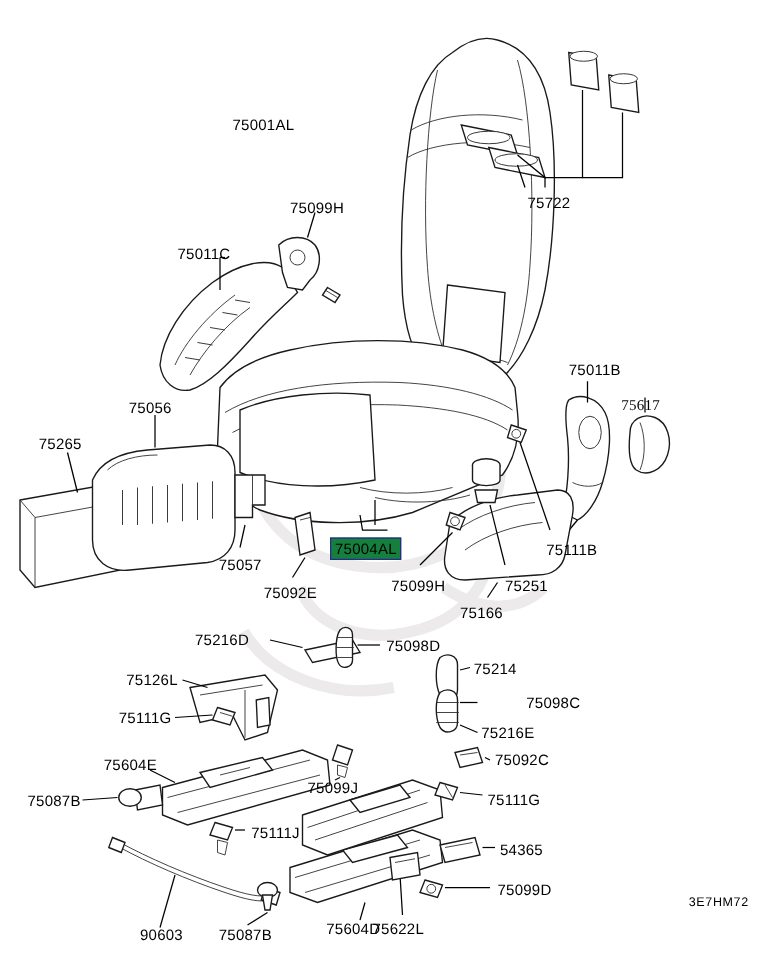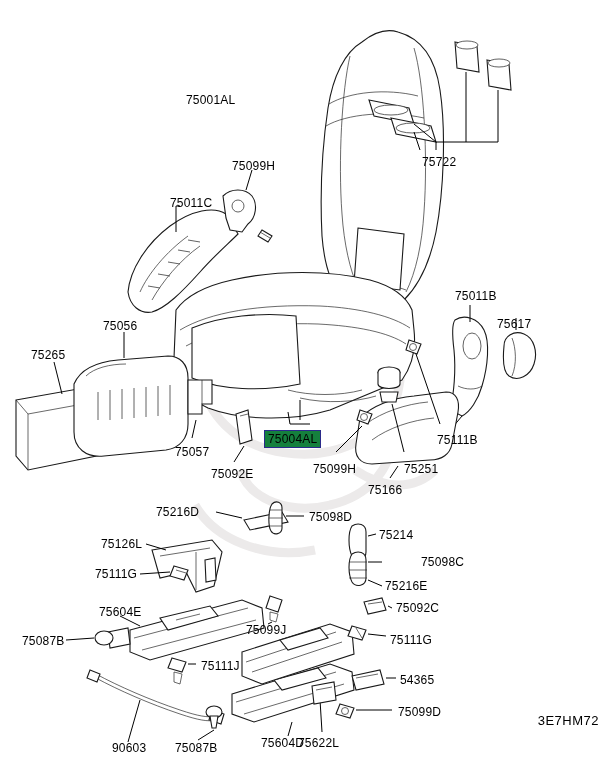--- a/index.html
+++ b/index.html
@@ -33,21 +33,21 @@
     background: #15803d;
     border: 1px solid #2a2a8a;
     padding: 1px 3px;
     font-weight: normal;
   }
   .diagcode {
     position: absolute;
     right: 10px;
     bottom: 8px;
     font-family: "Liberation Sans", sans-serif;
-    font-size: 13px;
+    font-size: 10px;
     color: #000000;
     letter-spacing: 0.5px;
   }
   svg { display: block; }
   .ln { stroke: #000; stroke-width: 1; fill: none; }
   .part { stroke: #1a1a1a; stroke-width: 1.1; fill: #ffffff; }
   .partlite { stroke: #3a3a3a; stroke-width: 0.8; fill: #ffffff; }
   .wm { fill: none; stroke: #eceaea; stroke-width: 9; }
   .thin { stroke: #2a2a2a; stroke-width: 0.7; fill: none; }
 </style>
@@ -344,42 +344,42 @@
 
   <g>
     <path class="part" d="M312 686 L334 682 L336 700 L314 704 Z"></path>
     <path class="thin" d="M316 690 L332 687"></path>
   </g>
 
 </svg>
 
 <div class="lbl" style="left:186px; top:93px;">75001AL</div>
 <div class="lbl" style="left:232px; top:159px;">75099H</div>
-<div class="lbl" style="left:142px; top:196px;margin-left:28px;">75011C</div>
+<div class="lbl" style="left:142px; top:196px;">75011C</div>
 <div class="lbl" style="left:422px; top:155px;">75722</div>
 <div class="lbl" style="left:455px; top:289px;text-align:right;">75011B</div>
-<div class="lbl" style="left:497px; top:317px;">75617</div>
+<div class="lbl" style="left:497px; top:317px;font-family:Liberation Serif, serif;">75617</div>
 <div class="lbl" style="left:103px; top:319px;">75056</div>
 <div class="lbl" style="left:31px; top:348px;">75265</div>
 <div class="lbl" style="left:175px; top:445px;">75057</div>
 <div class="lbl" style="left:211px; top:467px;">75092E</div>
 <div class="lbl lbl-highlight" style="left:264px; top:430px;">75004AL</div>
 <div class="lbl" style="left:313px; top:462px;">75099H</div>
 <div class="lbl" style="left:404px; top:462px;">75251</div>
 <div class="lbl" style="left:437px; top:433px;">75111B</div>
 <div class="lbl" style="left:368px; top:483px;">75166</div>
 <div class="lbl" style="left:156px; top:505px;">75216D</div>
 <div class="lbl" style="left:309px; top:510px;">75098D</div>
 <div class="lbl" style="left:101px; top:537px;">75126L</div>
 <div class="lbl" style="left:379px; top:528px;">75214</div>
 <div class="lbl" style="left:95px; top:567px;">75111G</div>
 <div class="lbl" style="left:385px; top:555px;margin-left:36px;">75098C</div>
 <div class="lbl" style="left:385px; top:579px;">75216E</div>
 <div class="lbl" style="left:396px; top:601px;">75092C</div>
-<div class="lbl" style="left:83px; top:605px;margin-left:16px;">75604E</div>
+<div class="lbl" style="left:83px; top:605px;">75604E</div>
 <div class="lbl" style="left:246px; top:623px;">75099J</div>
 <div class="lbl" style="left:22px; top:634px;">75087B</div>
 <div class="lbl" style="left:390px; top:633px;">75111G</div>
 <div class="lbl" style="left:201px; top:659px;">75111J</div>
 <div class="lbl" style="left:400px; top:673px;">54365</div>
 <div class="lbl" style="left:398px; top:705px;">75099D</div>
 <div class="lbl" style="left:112px; top:741px;">90603</div>
 <div class="lbl" style="left:175px; top:741px;">75087B</div>
 <div class="lbl" style="left:261px; top:736px;">75604D</div>
 <div class="lbl" style="left:298px; top:736px;">75622L</div>

